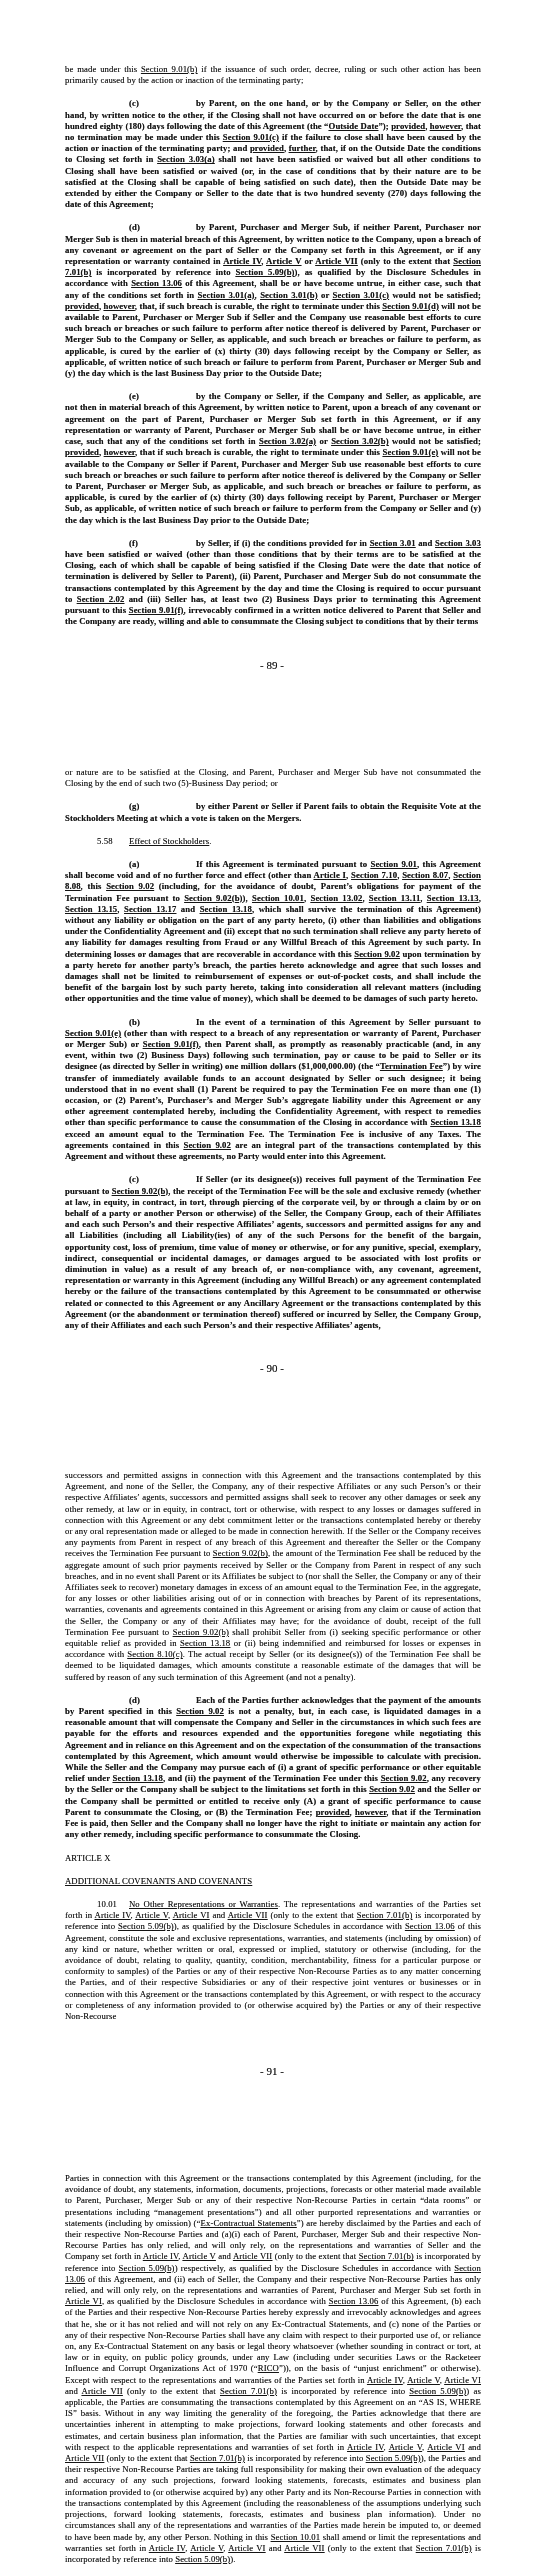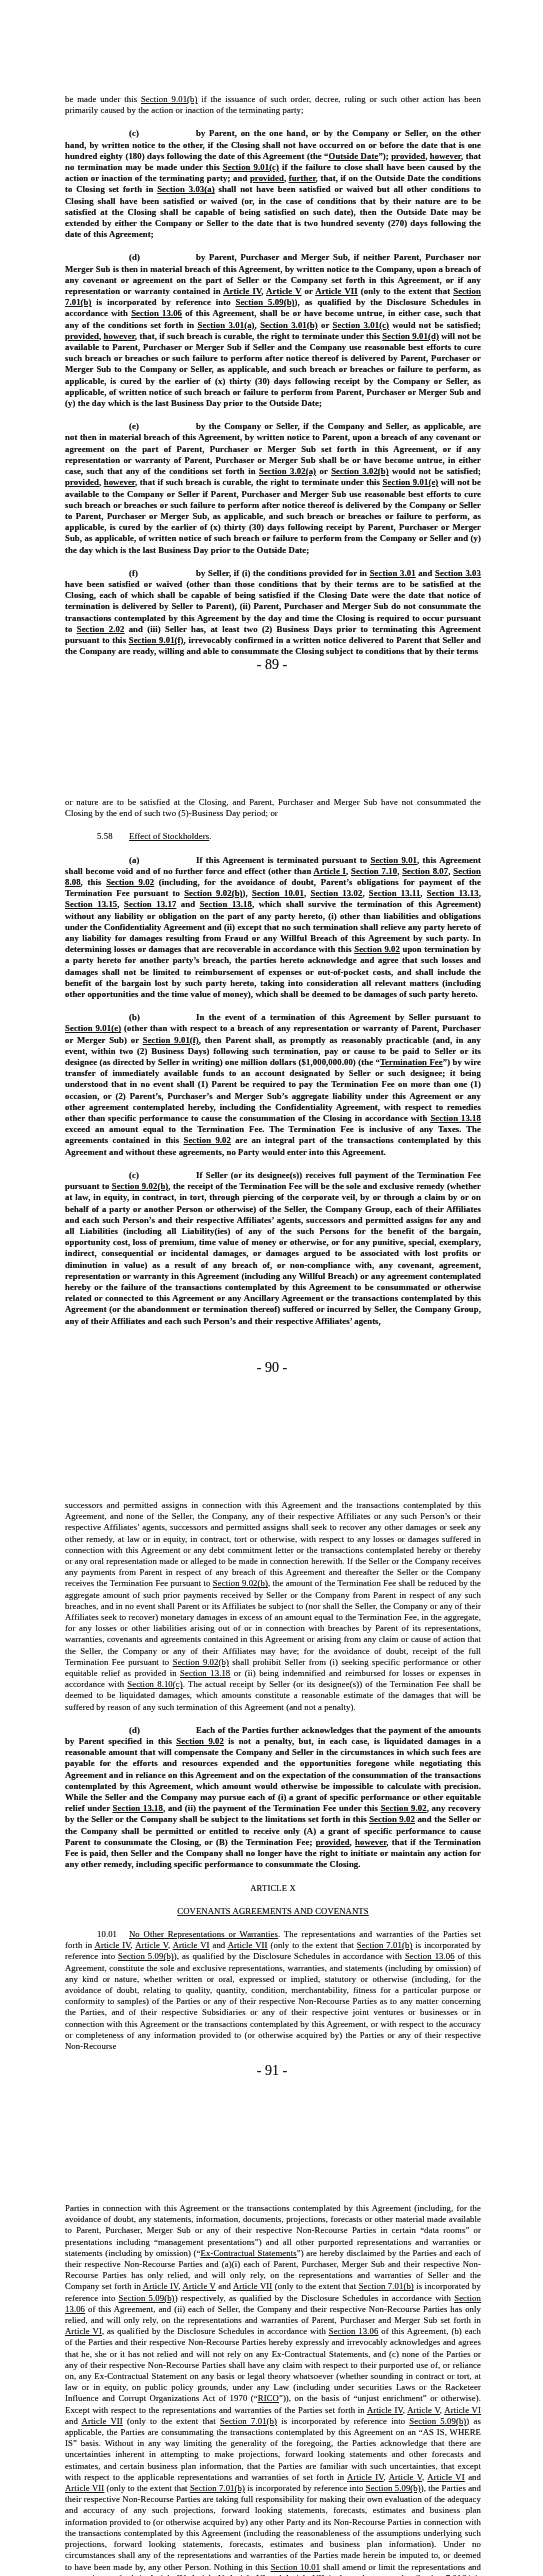--- a/index.html
+++ b/index.html
@@ -33,25 +33,25 @@
     font-size: 8.7px;
     line-height: 11.2px;
     text-align: justify;
     text-justify: inter-word;
     letter-spacing: 0.1px;
     text-shadow: 0 0 0.3px rgba(20,20,20,0.55);
   }
   .page-body p {
     margin: 0 0 12px 0;
   }
-  p.cont  { text-indent: 0; margin-top: 30px; }
+  p.cont  { text-indent: 0; }
   p.sub   { text-indent: 64px; font-weight: bold; }
   p.sec   { text-indent: 32px; }
   p.center {
-    text-align: center;
+    text-align: left;
     text-indent: 0;
   }
   .plabel {
     display: inline-block;
     width: 67px;
     text-indent: 0;
   }
   .slabel {
     display: inline-block;
     width: 32px;
@@ -60,21 +60,21 @@
   .u {
     text-decoration: underline;
     text-underline-offset: 1px;
   }
   .page-num {
     position: absolute;
     top: 660px;
     left: 0;
     width: 100%;
     text-align: center;
-    font-size: 14px;
+    font-size: 11px;
     line-height: 10.8px;
     color: #141414;
     text-shadow: 0 0 0.3px rgba(20,20,20,0.55);
   }
 </style>
 </head>
 <body>
 
 <main class="document">
   <div id="pages">
@@ -84,33 +84,34 @@
           <p class="sub"><span class="plabel">(c)</span>by Parent, on the one hand, or by the Company or Seller, on the other hand, by written notice to the other, if the Closing shall not have occurred on or before the date that is one hundred eighty (180) days following the date of this Agreement (the “<span class="u">Outside Date</span>”); <span class="u">provided</span>, <span class="u">however</span>, that no termination may be made under this <span class="u">Section 9.01(c)</span> if the failure to close shall have been caused by the action or inaction of the terminating party; and <span class="u">provided</span>, <span class="u">further</span>, that, if on the Outside Date the conditions to Closing set forth in <span class="u">Section 3.03(a)</span> shall not have been satisfied or waived but all other conditions to Closing shall have been satisfied or waived (or, in the case of conditions that by their nature are to be satisfied at the Closing shall be capable of being satisfied on such date), then the Outside Date may be extended by either the Company or Seller to the date that is two hundred seventy (270) days following the date of this Agreement;</p>
           <p class="sub"><span class="plabel">(d)</span>by Parent, Purchaser and Merger Sub, if neither Parent, Purchaser nor Merger Sub is then in material breach of this Agreement, by written notice to the Company, upon a breach of any covenant or agreement on the part of Seller or the Company set forth in this Agreement, or if any representation or warranty contained in <span class="u">Article IV</span>, <span class="u">Article V</span> or <span class="u">Article VII</span> (only to the extent that <span class="u">Section 7.01(b)</span> is incorporated by reference into <span class="u">Section 5.09(b)</span>), as qualified by the Disclosure Schedules in accordance with <span class="u">Section 13.06</span> of this Agreement, shall be or have become untrue, in either case, such that any of the conditions set forth in <span class="u">Section 3.01(a)</span>, <span class="u">Section 3.01(b)</span> or <span class="u">Section 3.01(c)</span> would not be satisfied; <span class="u">provided</span>, <span class="u">however</span>, that, if such breach is curable, the right to terminate under this <span class="u">Section 9.01(d)</span> will not be available to Parent, Purchaser or Merger Sub if Seller and the Company use reasonable best efforts to cure such breach or breaches or such failure to perform after notice thereof is delivered by Parent, Purchaser or Merger Sub to the Company or Seller, as applicable, and such breach or breaches or failure to perform, as applicable, is cured by the earlier of (x) thirty (30) days following receipt by the Company or Seller, as applicable, of written notice of such breach or failure to perform from Parent, Purchaser or Merger Sub and (y) the day which is the last Business Day prior to the Outside Date;</p>
           <p class="sub"><span class="plabel">(e)</span>by the Company or Seller, if the Company and Seller, as applicable, are not then in material breach of this Agreement, by written notice to Parent, upon a breach of any covenant or agreement on the part of Parent, Purchaser or Merger Sub set forth in this Agreement, or if any representation or warranty of Parent, Purchaser or Merger Sub shall be or have become untrue, in either case, such that any of the conditions set forth in <span class="u">Section 3.02(a)</span> or <span class="u">Section 3.02(b)</span> would not be satisfied; <span class="u">provided</span>, <span class="u">however</span>, that if such breach is curable, the right to terminate under this <span class="u">Section 9.01(e)</span> will not be available to the Company or Seller if Parent, Purchaser and Merger Sub use reasonable best efforts to cure such breach or breaches or such failure to perform after notice thereof is delivered by the Company or Seller to Parent, Purchaser or Merger Sub, as applicable, and such breach or breaches or failure to perform, as applicable, is cured by the earlier of (x) thirty (30) days following receipt by Parent, Purchaser or Merger Sub, as applicable, of written notice of such breach or failure to perform from the Company or Seller and (y) the day which is the last Business Day prior to the Outside Date;</p>
           <p class="sub"><span class="plabel">(f)</span>by Seller, if (i) the conditions provided for in <span class="u">Section 3.01</span> and <span class="u">Section 3.03</span> have been satisfied or waived (other than those conditions that by their terms are to be satisfied at the Closing, each of which shall be capable of being satisfied if the Closing Date were the date that notice of termination is delivered by Seller to Parent), (ii) Parent, Purchaser and Merger Sub do not consummate the transactions contemplated by this Agreement by the day and time the Closing is required to occur pursuant to <span class="u">Section 2.02</span> and (iii) Seller has, at least two (2) Business Days prior to terminating this Agreement pursuant to this <span class="u">Section 9.01(f)</span>, irrevocably confirmed in a written notice delivered to Parent that Seller and the Company are ready, willing and able to consummate the Closing subject to conditions that by their terms</p>
         </div>
         <div class="page-num">- 89 -</div>
       </section>
       <section class="page">
         <div class="page-body">
           <p class="cont">or nature are to be satisfied at the Closing, and Parent, Purchaser and Merger Sub have not consummated the Closing by the end of such two (5)-Business Day period; or</p>
+          <p class="sub"><span class="plabel">(g)</span>by either Parent or Seller if Parent fails to obtain the Requisite Vote at the Stockholders Meeting at which a vote is taken on the Mergers.</p>
           <p class="sec"><span class="slabel">5.58</span><span class="u">Effect of Stockholders</span>.</p>
           <p class="sub"><span class="plabel">(a)</span>If this Agreement is terminated pursuant to <span class="u">Section 9.01</span>, this Agreement shall become void and of no further force and effect (other than <span class="u">Article I</span>, <span class="u">Section 7.10</span>, <span class="u">Section 8.07</span>, <span class="u">Section 8.08</span>, this <span class="u">Section 9.02</span> (including, for the avoidance of doubt, Parent’s obligations for payment of the Termination Fee pursuant to <span class="u">Section 9.02(b)</span>), <span class="u">Section 10.01</span>, <span class="u">Section 13.02</span>, <span class="u">Section 13.11</span>, <span class="u">Section 13.13</span>, <span class="u">Section 13.15</span>, <span class="u">Section 13.17</span> and <span class="u">Section 13.18</span>, which shall survive the termination of this Agreement) without any liability or obligation on the part of any party hereto, (i) other than liabilities and obligations under the Confidentiality Agreement and (ii) except that no such termination shall relieve any party hereto of any liability for damages resulting from Fraud or any Willful Breach of this Agreement by such party. In determining losses or damages that are recoverable in accordance with this <span class="u">Section 9.02</span> upon termination by a party hereto for another party’s breach, the parties hereto acknowledge and agree that such losses and damages shall not be limited to reimbursement of expenses or out-of-pocket costs, and shall include the benefit of the bargain lost by such party hereto, taking into consideration all relevant matters (including other opportunities and the time value of money), which shall be deemed to be damages of such party hereto.</p>
           <p class="sub"><span class="plabel">(b)</span>In the event of a termination of this Agreement by Seller pursuant to <span class="u">Section 9.01(e)</span> (other than with respect to a breach of any representation or warranty of Parent, Purchaser or Merger Sub) or <span class="u">Section 9.01(f)</span>, then Parent shall, as promptly as reasonably practicable (and, in any event, within two (2) Business Days) following such termination, pay or cause to be paid to Seller or its designee (as directed by Seller in writing) one million dollars ($1,000,000.00) (the “<span class="u">Termination Fee</span>”) by wire transfer of immediately available funds to an account designated by Seller or such designee; it being understood that in no event shall (1) Parent be required to pay the Termination Fee on more than one (1) occasion, or (2) Parent’s, Purchaser’s and Merger Sub’s aggregate liability under this Agreement or any other agreement contemplated hereby, including the Confidentiality Agreement, with respect to remedies other than specific performance to cause the consummation of the Closing in accordance with <span class="u">Section 13.18</span> exceed an amount equal to the Termination Fee. The Termination Fee is inclusive of any Taxes. The agreements contained in this <span class="u">Section 9.02</span> are an integral part of the transactions contemplated by this Agreement and without these agreements, no Party would enter into this Agreement.</p>
           <p class="sub"><span class="plabel">(c)</span>If Seller (or its designee(s)) receives full payment of the Termination Fee pursuant to <span class="u">Section 9.02(b)</span>, the receipt of the Termination Fee will be the sole and exclusive remedy (whether at law, in equity, in contract, in tort, through piercing of the corporate veil, by or through a claim by or on behalf of a party or another Person or otherwise) of the Seller, the Company Group, each of their Affiliates and each such Person’s and their respective Affiliates’ agents, successors and permitted assigns for any and all Liabilities (including all Liability(ies) of any of the such Persons for the benefit of the bargain, opportunity cost, loss of premium, time value of money or otherwise, or for any punitive, special, exemplary, indirect, consequential or incidental damages, or damages argued to be associated with lost profits or diminution in value) as a result of any breach of, or non-compliance with, any covenant, agreement, representation or warranty in this Agreement (including any Willful Breach) or any agreement contemplated hereby or the failure of the transactions contemplated by this Agreement to be consummated or otherwise related or connected to this Agreement or any Ancillary Agreement or the transactions contemplated by this Agreement (or the abandonment or termination thereof) suffered or incurred by Seller, the Company Group, any of their Affiliates and each such Person’s and their respective Affiliates’ agents,</p>
         </div>
         <div class="page-num">- 90 -</div>
       </section>
       <section class="page">
         <div class="page-body">
           <p class="cont">successors and permitted assigns in connection with this Agreement and the transactions contemplated by this Agreement, and none of the Seller, the Company, any of their respective Affiliates or any such Person’s or their respective Affiliates’ agents, successors and permitted assigns shall seek to recover any other damages or seek any other remedy, at law or in equity, in contract, tort or otherwise, with respect to any losses or damages suffered in connection with this Agreement or any debt commitment letter or the transactions contemplated hereby or thereby or any oral representation made or alleged to be made in connection herewith. If the Seller or the Company receives any payments from Parent in respect of any breach of this Agreement and thereafter the Seller or the Company receives the Termination Fee pursuant to <span class="u">Section 9.02(b)</span>, the amount of the Termination Fee shall be reduced by the aggregate amount of such prior payments received by Seller or the Company from Parent in respect of any such breaches, and in no event shall Parent or its Affiliates be subject to (nor shall the Seller, the Company or any of their Affiliates seek to recover) monetary damages in excess of an amount equal to the Termination Fee, in the aggregate, for any losses or other liabilities arising out of or in connection with breaches by Parent of its representations, warranties, covenants and agreements contained in this Agreement or arising from any claim or cause of action that the Seller, the Company or any of their Affiliates may have; for the avoidance of doubt, receipt of the full Termination Fee pursuant to <span class="u">Section 9.02(b)</span> shall prohibit Seller from (i) seeking specific performance or other equitable relief as provided in <span class="u">Section 13.18</span> or (ii) being indemnified and reimbursed for losses or expenses in accordance with <span class="u">Section 8.10(c)</span>. The actual receipt by Seller (or its designee(s)) of the Termination Fee shall be deemed to be liquidated damages, which amounts constitute a reasonable estimate of the damages that will be suffered by reason of any such termination of this Agreement (and not a penalty).</p>
           <p class="sub"><span class="plabel">(d)</span>Each of the Parties further acknowledges that the payment of the amounts by Parent specified in this <span class="u">Section 9.02</span> is not a penalty, but, in each case, is liquidated damages in a reasonable amount that will compensate the Company and Seller in the circumstances in which such fees are payable for the efforts and resources expended and the opportunities foregone while negotiating this Agreement and in reliance on this Agreement and on the expectation of the consummation of the transactions contemplated by this Agreement, which amount would otherwise be impossible to calculate with precision. While the Seller and the Company may pursue each of (i) a grant of specific performance or other equitable relief under <span class="u">Section 13.18</span>, and (ii) the payment of the Termination Fee under this <span class="u">Section 9.02</span>, any recovery by the Seller or the Company shall be subject to the limitations set forth in this <span class="u">Section 9.02</span> and the Seller or the Company shall be permitted or entitled to receive only (A) a grant of specific performance to cause Parent to consummate the Closing, or (B) the Termination Fee; <span class="u">provided</span>, <span class="u">however</span>, that if the Termination Fee is paid, then Seller and the Company shall no longer have the right to initiate or maintain any action for any other remedy, including specific performance to consummate the Closing.</p>
           <p class="center">ARTICLE X</p>
-          <p class="center"><span class="u">COVENANTS AGREEMENTS AND COVENANTS</span></p>
+          <p class="center"><span class="u">ADDITIONAL COVENANTS AND COVENANTS</span></p>
           <p class="sec"><span class="slabel">10.01</span><span class="u">No Other Representations or Warranties</span>. The representations and warranties of the Parties set forth in <span class="u">Article IV</span>, <span class="u">Article V</span>, <span class="u">Article VI</span> and <span class="u">Article VII</span> (only to the extent that <span class="u">Section 7.01(b)</span> is incorporated by reference into <span class="u">Section 5.09(b)</span>), as qualified by the Disclosure Schedules in accordance with <span class="u">Section 13.06</span> of this Agreement, constitute the sole and exclusive representations, warranties, and statements (including by omission) of any kind or nature, whether written or oral, expressed or implied, statutory or otherwise (including, for the avoidance of doubt, relating to quality, quantity, condition, merchantability, fitness for a particular purpose or conformity to samples) of the Parties or any of their respective Non-Recourse Parties as to any matter concerning the Parties, and of their respective Subsidiaries or any of their respective joint ventures or businesses or in connection with this Agreement or the transactions contemplated by this Agreement, or with respect to the accuracy or completeness of any information provided to (or otherwise acquired by) the Parties or any of their respective Non-Recourse</p>
         </div>
         <div class="page-num">- 91 -</div>
       </section>
       <section class="page">
         <div class="page-body">
           <p class="cont">Parties in connection with this Agreement or the transactions contemplated by this Agreement (including, for the avoidance of doubt, any statements, information, documents, projections, forecasts or other material made available to Parent, Purchaser, Merger Sub or any of their respective Non-Recourse Parties in certain “data rooms” or presentations including “management presentations”) and all other purported representations and warranties or statements (including by omission) (“<span class="u">Ex-Contractual Statements</span>”) are hereby disclaimed by the Parties and each of their respective Non-Recourse Parties and (a)(i) each of Parent, Purchaser, Merger Sub and their respective Non-Recourse Parties has only relied, and will only rely, on the representations and warranties of Seller and the Company set forth in <span class="u">Article IV</span>, <span class="u">Article V</span> and <span class="u">Article VII</span> (only to the extent that <span class="u">Section 7.01(b)</span> is incorporated by reference into <span class="u">Section 5.09(b)</span>) respectively, as qualified by the Disclosure Schedules in accordance with <span class="u">Section 13.06</span> of this Agreement, and (ii) each of Seller, the Company and their respective Non-Recourse Parties has only relied, and will only rely, on the representations and warranties of Parent, Purchaser and Merger Sub set forth in <span class="u">Article VI</span>, as qualified by the Disclosure Schedules in accordance with <span class="u">Section 13.06</span> of this Agreement, (b) each of the Parties and their respective Non-Recourse Parties hereby expressly and irrevocably acknowledges and agrees that he, she or it has not relied and will not rely on any Ex-Contractual Statements, and (c) none of the Parties or any of their respective Non-Recourse Parties shall have any claim with respect to their purported use of, or reliance on, any Ex-Contractual Statement on any basis or legal theory whatsoever (whether sounding in contract or tort, at law or in equity, on public policy grounds, under any Law (including under securities Laws or the Racketeer Influence and Corrupt Organizations Act of 1970 (“<span class="u">RICO</span>”)), on the basis of “unjust enrichment” or otherwise). Except with respect to the representations and warranties of the Parties set forth in <span class="u">Article IV</span>, <span class="u">Article V</span>, <span class="u">Article VI</span> and <span class="u">Article VII</span> (only to the extent that <span class="u">Section 7.01(b)</span> is incorporated by reference into <span class="u">Section 5.09(b)</span>) as applicable, the Parties are consummating the transactions contemplated by this Agreement on an “AS IS, WHERE IS” basis. Without in any way limiting the generality of the foregoing, the Parties acknowledge that there are uncertainties inherent in attempting to make projections, forward looking statements and other forecasts and estimates, and certain business plan information, that the Parties are familiar with such uncertainties, that except with respect to the applicable representations and warranties of set forth in <span class="u">Article IV</span>, <span class="u">Article V</span>, <span class="u">Article VI</span> and <span class="u">Article VII</span> (only to the extent that <span class="u">Section 7.01(b)</span> is incorporated by reference into <span class="u">Section 5.09(b)</span>), the Parties and their respective Non-Recourse Parties are taking full responsibility for making their own evaluation of the adequacy and accuracy of any such projections, forward looking statements, forecasts, estimates and business plan information provided to (or otherwise acquired by) any other Party and its Non-Recourse Parties in connection with the transactions contemplated by this Agreement (including the reasonableness of the assumptions underlying such projections, forward looking statements, forecasts, estimates and business plan information). Under no circumstances shall any of the representations and warranties of the Parties made herein be imputed to, or deemed to have been made by, any other Person.  Nothing in this <span class="u">Section 10.01</span> shall amend or limit the representations and warranties set forth in <span class="u">Article IV</span>, <span class="u">Article V</span>, <span class="u">Article VI</span> and <span class="u">Article VII</span> (only to the extent that <span class="u">Section 7.01(b)</span> is incorporated by reference into <span class="u">Section 5.09(b)</span>).</p>
           <p class="sec"><span class="slabel">10.02</span><span class="u">Further Assurances</span>. From time to time following the Closing, as and when requested in writing by any party hereto and at such requesting party’s expense, any other party shall execute and deliver, or cause to be executed and delivered, all such documents and instruments and shall take, or cause to be taken, all such further or other actions as such requesting party may reasonably deem necessary to evidence and effectuate the transactions contemplated by this Agreement.</p>
         </div>
       </section>

